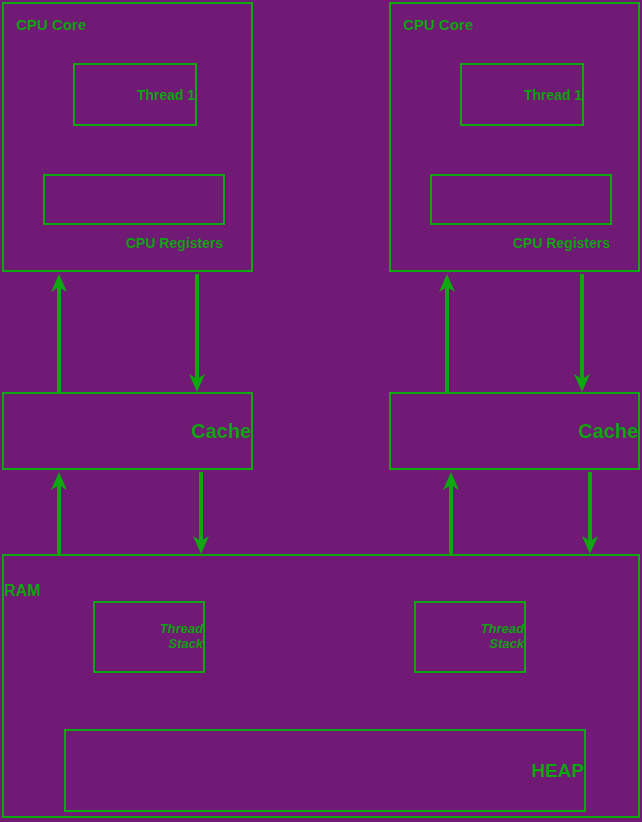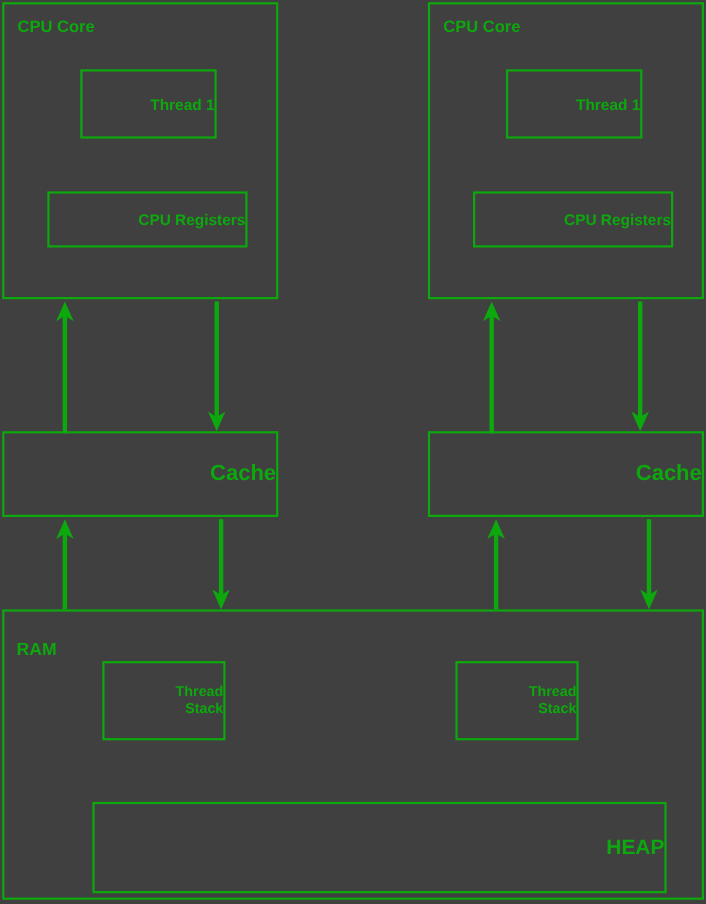--- a/index.html
+++ b/index.html
@@ -4,21 +4,21 @@
 <style>
   html, body {
     margin: 0;
     padding: 0;
     background: #ffffff;
   }
   #canvas {
     position: relative;
     width: 642px;
     height: 822px;
-    background: #404040;
+    background: #701a75;
     font-family: "Liberation Sans", sans-serif;
     overflow: hidden;
   }
   .box {
     position: absolute;
     box-sizing: border-box;
     border: 2px solid #0DA80D;
     background: transparent;
   }
   .box-label-tl {
@@ -42,23 +42,23 @@
   .arrow {
     position: absolute;
   }
   .arrow svg {
     display: block;
     overflow: visible;
   }
   .fs-core-title   { font-size: 15px; }
   .fs-ram-title    { font-size: 16px; }
   .fs-thread1      { font-size: 14px; }
-  .fs-registers    { font-size: 14px; }
+  .fs-registers    { font-size: 14px; margin-top: 43px; }
   .fs-cache        { font-size: 20px; }
-  .fs-threadstack  { font-size: 13px; }
+  .fs-threadstack  { font-size: 13px; font-style: italic; }
   .fs-heap         { font-size: 19px; }
 </style>
 </head>
 <body>
 
 <div id="canvas">
 
   <div class="box" style="left:2px; top:2px; width:251px; height:270px;">
     <div class="box-label-tl fs-core-title" style="left:12px; top:12px;">CPU Core</div>
 
@@ -137,30 +137,30 @@
     </svg>
   </div>
   <div class="arrow" style="left:580px; top:472px; width:20px; height:82px;">
     <svg width="20" height="82" viewBox="0 0 20 82">
       <line x1="10" y1="0" x2="10" y2="70" stroke="#0DA80D" stroke-width="4"></line>
       <polygon points="10,82 2,64 10,69 18,64" fill="#0DA80D"></polygon>
     </svg>
   </div>
 
   <div class="box" style="left:2px; top:554px; width:638px; height:264px;">
-    <div class="box-label-tl fs-ram-title" style="left:11px; top:26px;">RAM</div>
+    <div class="box-label-tl fs-ram-title" style="left:0; top:26px;">RAM</div>
 
     <div class="box" style="left:89px; top:45px; width:112px; height:72px;">
       <div class="box-label-center fs-threadstack">Thread
 Stack</div>
     </div>
 
     <div class="box" style="left:410px; top:45px; width:112px; height:72px;">
       <div class="box-label-center fs-threadstack">Thread
 Stack</div>
     </div>
 
-    <div class="box" style="left:60px; top:173px; width:522px; height:83px;margin-left:20px;">
+    <div class="box" style="left:60px; top:173px; width:522px; height:83px;">
       <div class="box-label-center fs-heap">HEAP</div>
     </div>
   </div>
 
 </div>
 
 </body></html>

